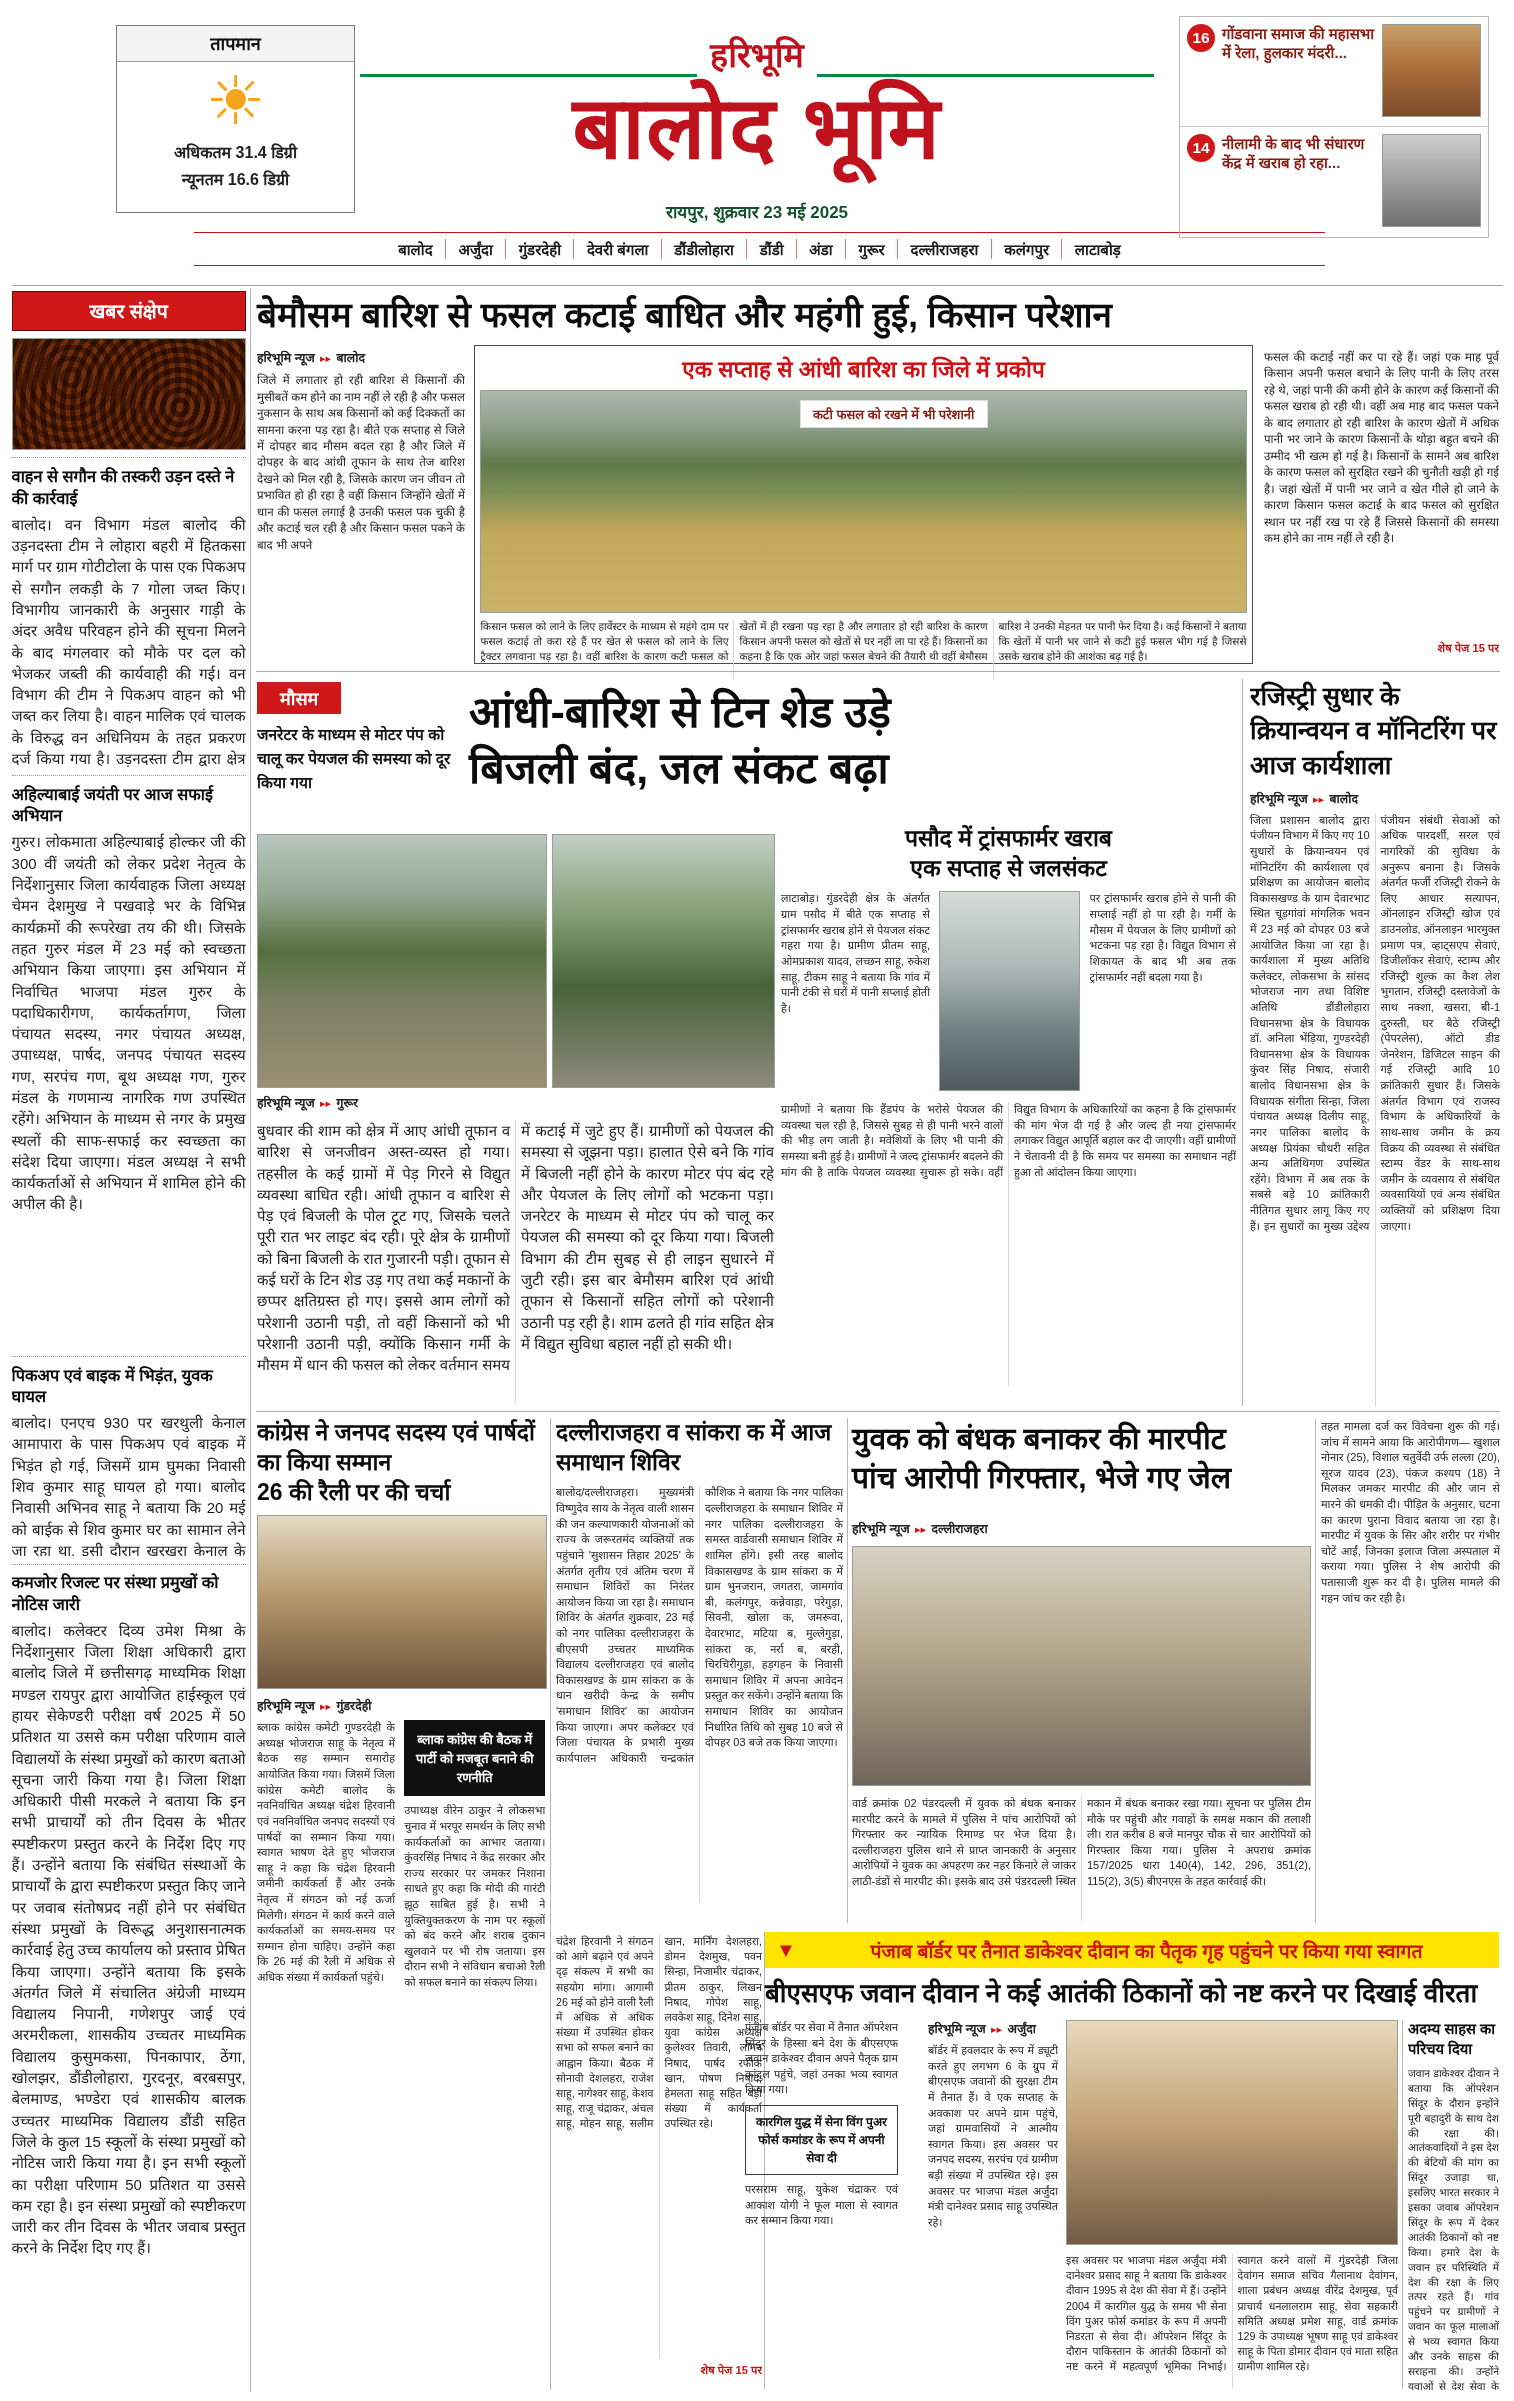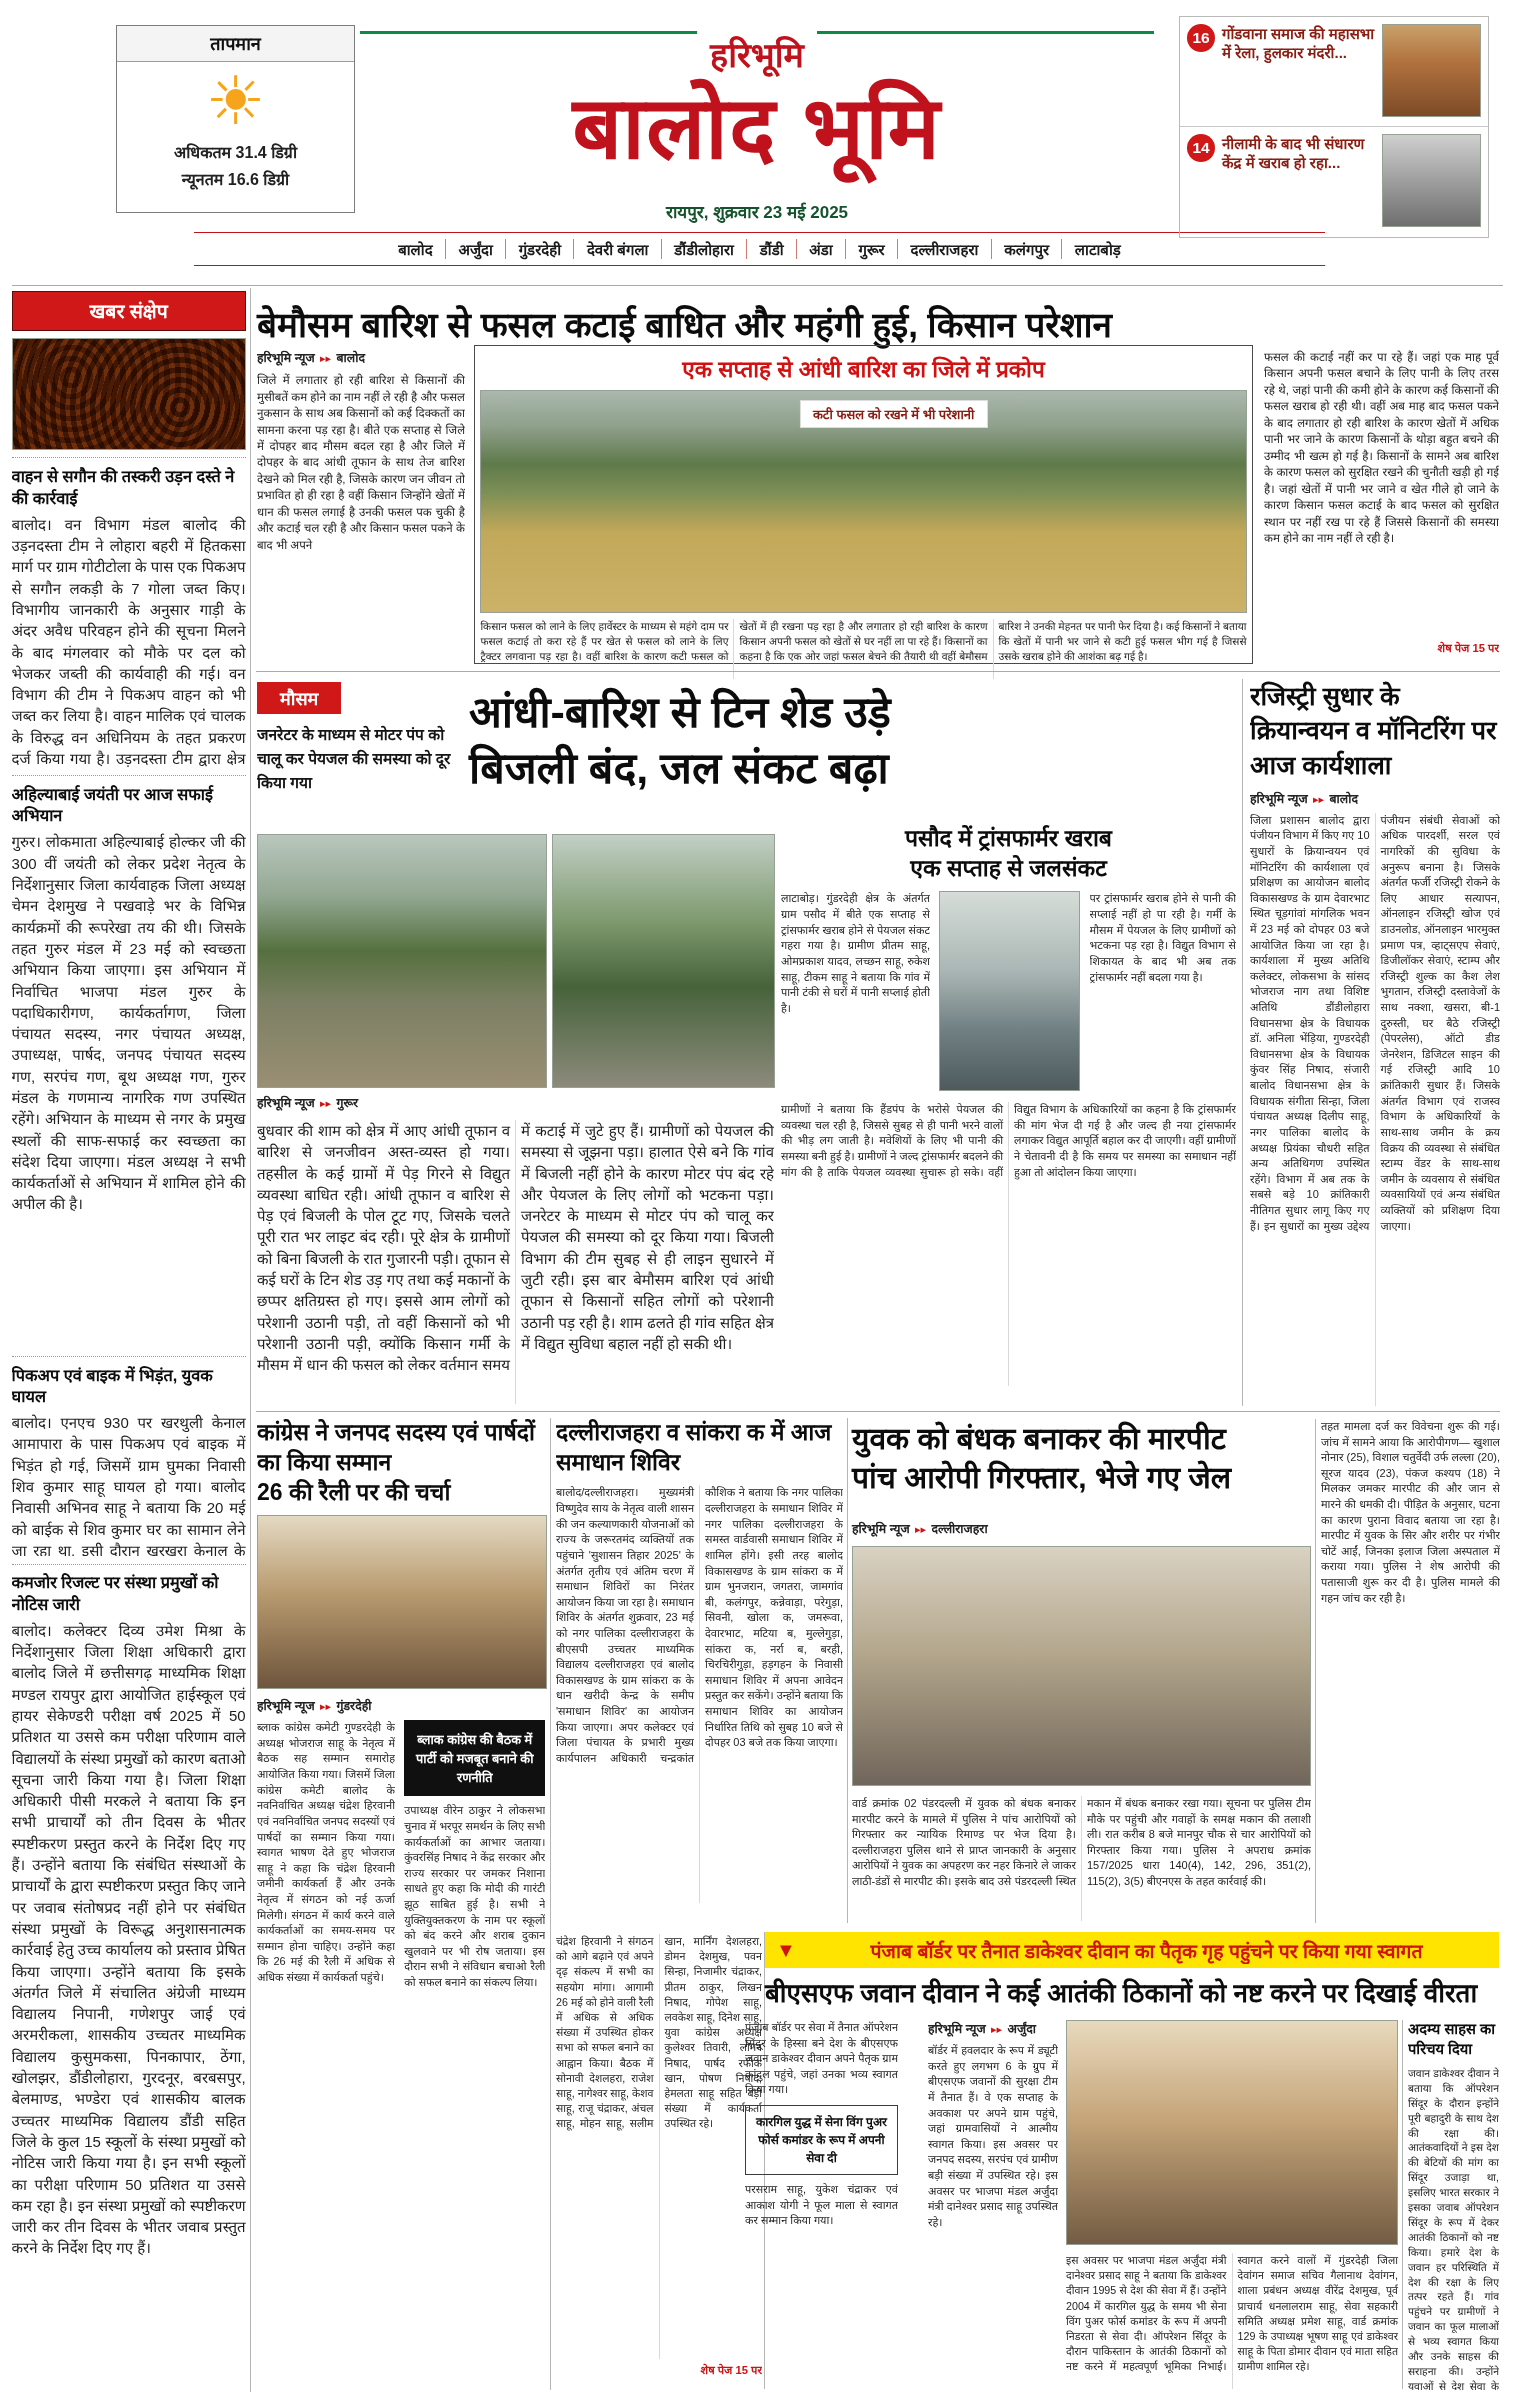--- a/index.html
+++ b/index.html
@@ -12,21 +12,21 @@
   .cols3{column-count:3;column-gap:11px;column-rule:0.8px solid #d8d8d8}
   .photo{border:0.8px solid #97a095;width:100%;height:100%}
   .hrule{background:#a9a9a9;height:0.8px}
   .vrule{background:#b5b5b5;width:0.8px}
   
   .weather{border:1.2px solid #7c7c7c}
   .wtitle{font-size:18px;font-weight:800;text-align:center;padding:5.4px 0;background:#f4f4f4;border-bottom:0.8px solid #9c9c9c}
   .wsun{text-align:center;margin:4.6px 0 1.5px 0}
   .wsun::before{content:"☀";font-size:67px;color:#f7a41d;line-height:1.05}
   .wtemp{font-size:16px;font-weight:800;text-align:center;color:#222;margin-top:4.6px}
-  .brandrow{display:flex;align-items:flex-start;gap:13px}
+  .brandrow{display:flex;align-items:flex-end;gap:13px}
   .bline{flex:1;height:3.1px;background:#0a8a43}
   .brand{font-size:34px;font-weight:800;color:#c0121c;white-space:nowrap}
   .masthead{font-size:87px;font-weight:800;color:#c0121c;text-align:center;line-height:1.3;letter-spacing:1.5px}
   .dateline{font-size:17px;font-weight:700;color:#14532d;text-align:center}
   .nav{display:flex;justify-content:center;align-items:center;border-top:1.9px solid #c0121c;border-bottom:1.9px solid #c0121c;padding:6.2px 0}
   .nav span{font-size:15px;font-weight:700;color:#1a1a1a;padding:0 12.4px;border-right:1.2px solid #cf7b74}
   .nav span:last-child{border-right:none}
   .teasers{border:0.8px solid #b9b9b9}
   .teaser{display:flex;gap:7px;padding:7px;height:110px;align-items:flex-start}
   .teaser:first-child{border-bottom:0.8px solid #c7c7c7}
@@ -148,21 +148,21 @@
       <h3>पिकअप एवं बाइक में भिड़ंत, युवक घायल</h3>
       <div class="jtext">बालोद। एनएच 930 पर खरथुली केनाल आमापारा के पास पिकअप एवं बाइक में भिड़ंत हो गई, जिसमें ग्राम घुमका निवासी शिव कुमार साहू घायल हो गया। बालोद निवासी अभिनव साहू ने बताया कि 20 मई को बाईक से शिव कुमार घर का सामान लेने जा रहा था, इसी दौरान खरखरा केनाल के पास पीछे से आ रही पिकअप ने टक्कर मार दी। शिव के सिर, घुटना, कमर एवं कंधे में चोट लगी है। घटना के बाद निजी अस्पताल में इलाज करवाया गया। पुलिस ने पिकअप चालक के खिलाफ धारा 184, 125(ए), 281 के तहत अपराध दर्ज किया।</div>
     </div>
     <div class="brief" style="height:821px">
       <h3>कमजोर रिजल्ट पर संस्था प्रमुखों को नोटिस जारी</h3>
       <div class="jtext">बालोद। कलेक्टर दिव्य उमेश मिश्रा के निर्देशानुसार जिला शिक्षा अधिकारी द्वारा बालोद जिले में छत्तीसगढ़ माध्यमिक शिक्षा मण्डल रायपुर द्वारा आयोजित हाईस्कूल एवं हायर सेकेण्डरी परीक्षा वर्ष 2025 में 50 प्रतिशत या उससे कम परीक्षा परिणाम वाले विद्यालयों के संस्था प्रमुखों को कारण बताओ सूचना जारी किया गया है। जिला शिक्षा अधिकारी पीसी मरकले ने बताया कि इन सभी प्राचार्यों को तीन दिवस के भीतर स्पष्टीकरण प्रस्तुत करने के निर्देश दिए गए हैं। उन्होंने बताया कि संबंधित संस्थाओं के प्राचार्यों के द्वारा स्पष्टीकरण प्रस्तुत किए जाने पर जवाब संतोषप्रद नहीं होने पर संबंधित संस्था प्रमुखों के विरूद्ध अनुशासनात्मक कार्रवाई हेतु उच्च कार्यालय को प्रस्ताव प्रेषित किया जाएगा। उन्होंने बताया कि इसके अंतर्गत जिले में संचालित अंग्रेजी माध्यम विद्यालय निपानी, गणेशपुर जाई एवं अरमरीकला, शासकीय उच्चतर माध्यमिक विद्यालय कुसुमकसा, पिनकापार, ठेंगा, खोलझर, डौंडीलोहारा, गुरदनूर, बरबसपुर, बेलमाण्ड, भण्डेरा एवं शासकीय बालक उच्चतर माध्यमिक विद्यालय डौंडी सहित जिले के कुल 15 स्कूलों के संस्था प्रमुखों को नोटिस जारी किया गया है। इन सभी स्कूलों का परीक्षा परिणाम 50 प्रतिशत या उससे कम रहा है। इन संस्था प्रमुखों को स्पष्टीकरण जारी कर तीन दिवस के भीतर जवाब प्रस्तुत करने के निर्देश दिए गए हैं।</div>
     </div>
   </div>
   <div class="abs vrule" style="left:250px;top:288px;height:2104px"></div>
 
-  <div class="abs h-lead" style="left:257px;top:304px;width:1243px">बेमौसम बारिश से फसल कटाई बाधित और महंगी हुई, किसान परेशान</div>
+  <div class="abs h-lead" style="left:257px;top:294px;width:1243px">बेमौसम बारिश से फसल कटाई बाधित और महंगी हुई, किसान परेशान</div>
 
   <div class="abs" style="left:257px;top:349px;width:208px;height:316px;overflow:hidden">
     <div class="byline">
       <span>हरिभूमि न्यूज</span>
       <span class="arr">▸▸</span>
       <span>बालोद</span>
     </div>
     <div class="jtext" style="font-size:11.6px">जिले में लगातार हो रही बारिश से किसानों की मुसीबतें कम होने का नाम नहीं ले रही है और फसल नुकसान के साथ अब किसानों को कई दिक्कतों का सामना करना पड़ रहा है। बीते एक सप्ताह से जिले में दोपहर बाद मौसम बदल रहा है और जिले में दोपहर के बाद आंधी तूफान के साथ तेज बारिश देखने को मिल रही है, जिसके कारण जन जीवन तो प्रभावित हो ही रहा है वहीं किसान जिन्होंने खेतों में धान की फसल लगाई है उनकी फसल पक चुकी है और कटाई चल रही है और किसान फसल पकने के बाद भी अपने</div>
   </div>
 

